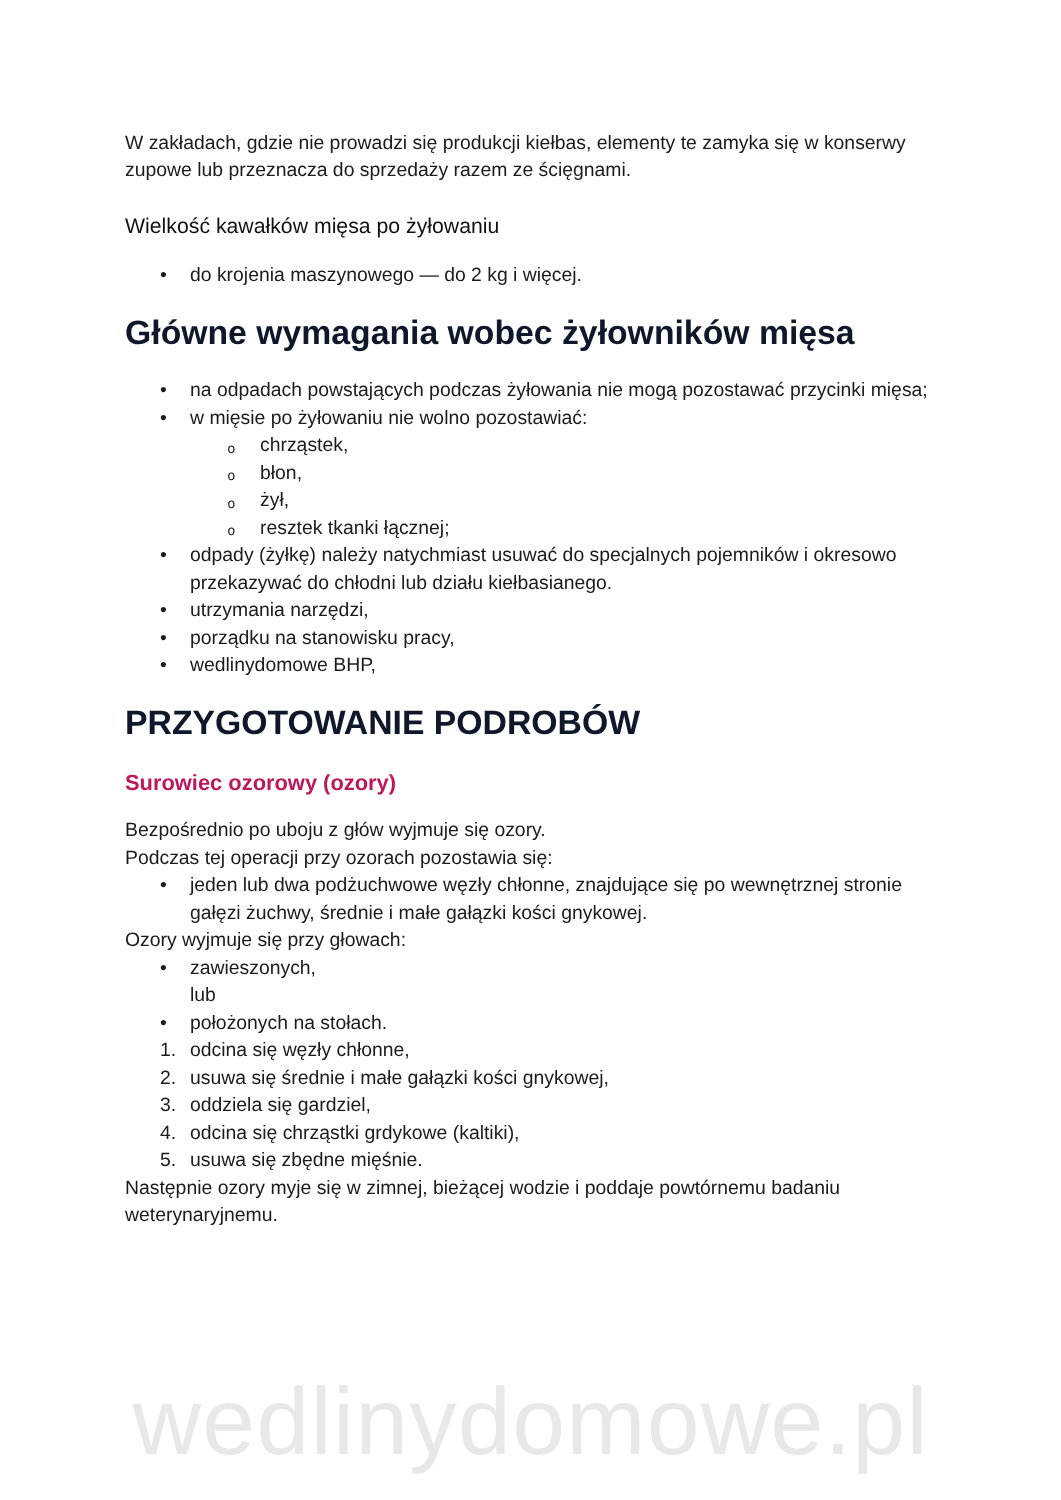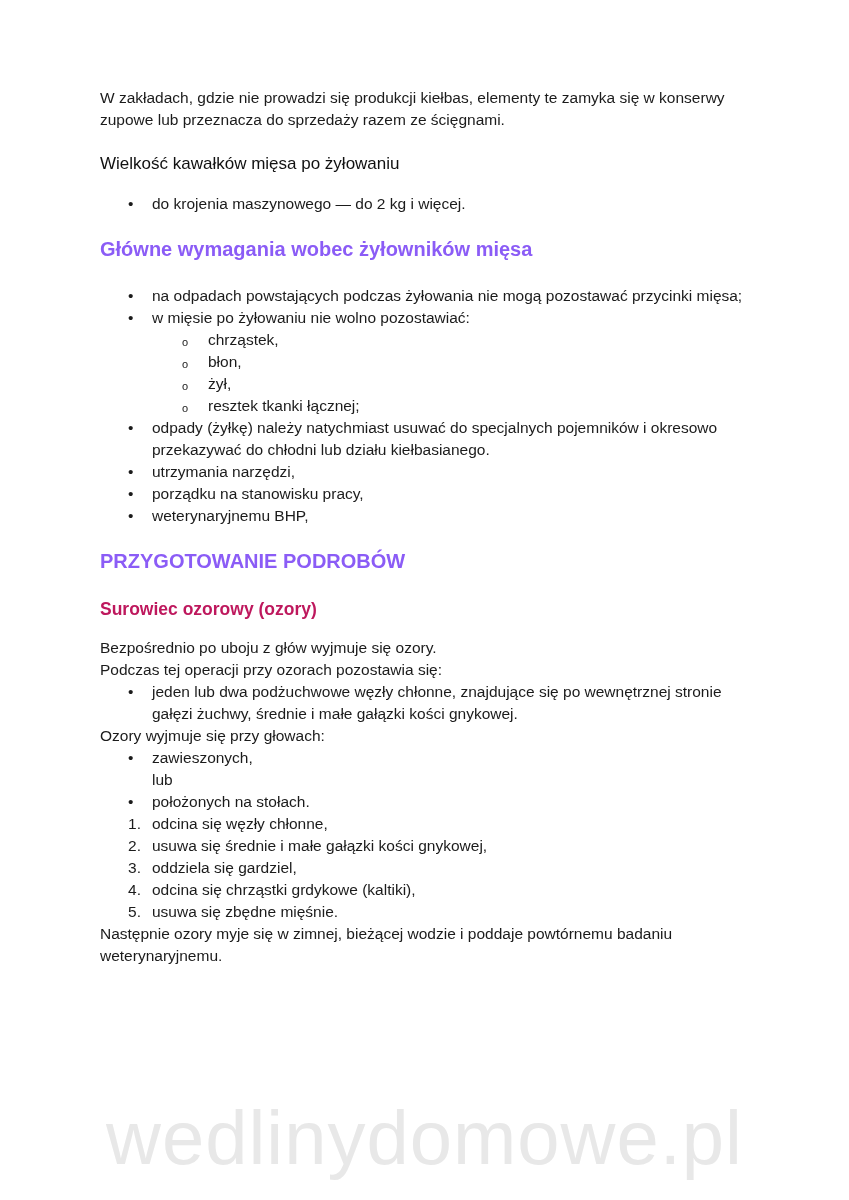--- a/index.html
+++ b/index.html
@@ -11,33 +11,33 @@
     position: relative;
     width: 849px;
     height: 1200px;
     background: #ffffff;
     overflow: hidden;
     font-family: "Liberation Sans", sans-serif;
     color: #1b1b1b;
   }
   .content {
     position: absolute;
-    top: 87px;
+    top: 104px;
     left: 100px;
     width: 649px;
     font-size: 15.5px;
     line-height: 22px;
   }
   p { margin: 0; }
 
   h1.doc-h1 {
-    font-size: 20px;
+    font-size: 27px;
     line-height: 26px;
     font-weight: 700;
-    color: #8b5cf6;
+    color: #0f172a;
     margin: 21px 0 23px 0;
   }
   h2.doc-h2 {
     font-size: 17px;
     line-height: 21px;
     font-weight: 400;
     color: #111111;
     margin: 22px 0 19px 0;
   }
   h3.doc-h3 {
@@ -126,21 +126,21 @@
           <li><span>żył,</span></li>
           <li><span>resztek tkanki łącznej;</span></li>
         </ul>
       </li>
       <li><span>odpady (żyłkę) należy natychmiast usuwać do specjalnych pojemników i okresowo przekazywać do chłodni lub działu kiełbasianego.</span></li>
     </ul>
 
     <ul class="disc">
       <li><span>utrzymania narzędzi,</span></li>
       <li><span>porządku na stanowisku pracy,</span></li>
-      <li><span>weterynaryjnemu BHP,</span></li>
+      <li><span>wedlinydomowe BHP,</span></li>
     </ul>
 
     <h1 class="doc-h1">PRZYGOTOWANIE PODROBÓW</h1>
 
     <h3 class="doc-h3">Surowiec ozorowy (ozory)</h3>
 
     <p>Bezpośrednio po uboju z głów wyjmuje się ozory.</p>
     <p>Podczas tej operacji przy ozorach pozostawia się:</p>
     <ul class="disc">
       <li><span>jeden lub dwa podżuchwowe węzły chłonne, znajdujące się po wewnętrznej stronie gałęzi żuchwy, średnie i małe gałązki kości gnykowej.</span></li>

